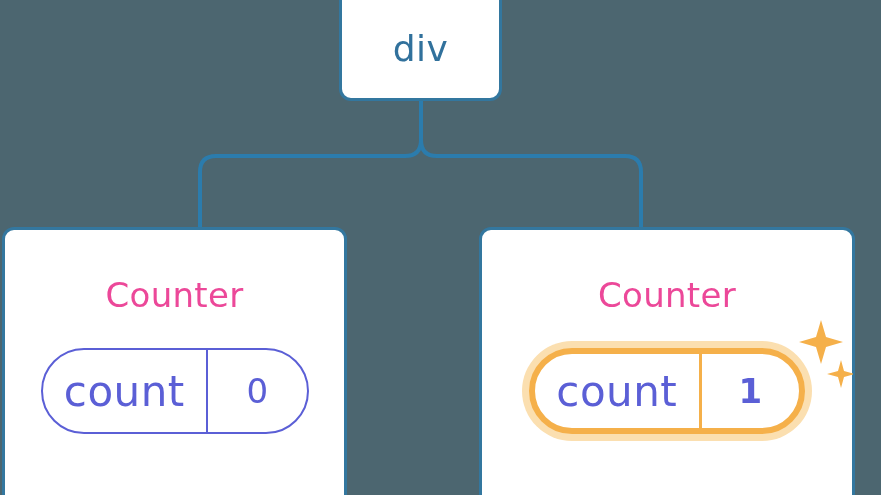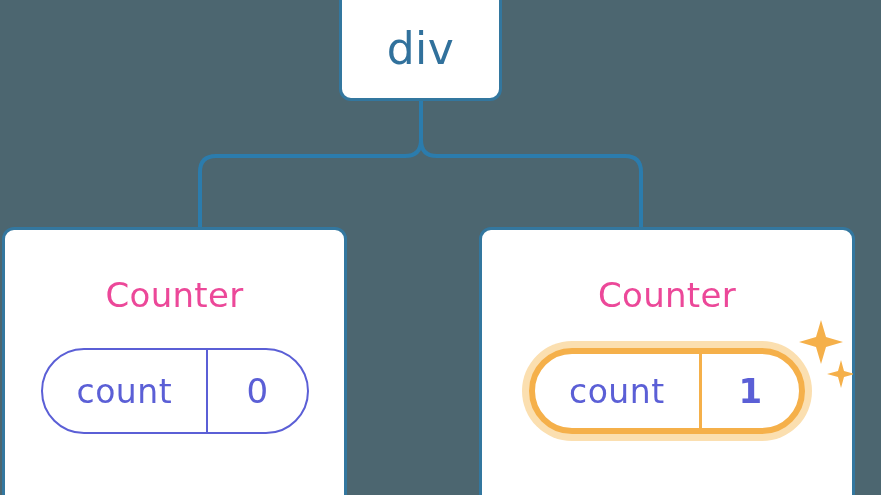--- a/index.html
+++ b/index.html
@@ -47,21 +47,21 @@
   
   #root-node {
     left: 339px;
     top: -4px;
     width: 163px;
     height: 105px;
     justify-content: center;
     border-radius: 0 0 12px 12px;
   }
   #root-node .node-title {
-    font-size: 44px;
+    font-size: 36px;
     color: #31719c;
     letter-spacing: 0.5px;
     line-height: 1;
   }
 
   
   .child-node {
     bottom: -6px;
     height: 274px;
     border-radius: 12px 12px 0 0;
@@ -110,21 +110,21 @@
 
   .pill-key, .pill-val {
     display: flex;
     align-items: center;
     justify-content: center;
     box-sizing: border-box;
   }
 
   .pill-key {
     flex: 0 0 62%;
-    font-size: 33px;
+    font-size: 42px;
     color: #5b5fd6;
     letter-spacing: 0.5px;
   }
 
   .pill-val {
     flex: 1 1 auto;
     font-size: 34px;
     color: #5b5fd6;
   }
 

